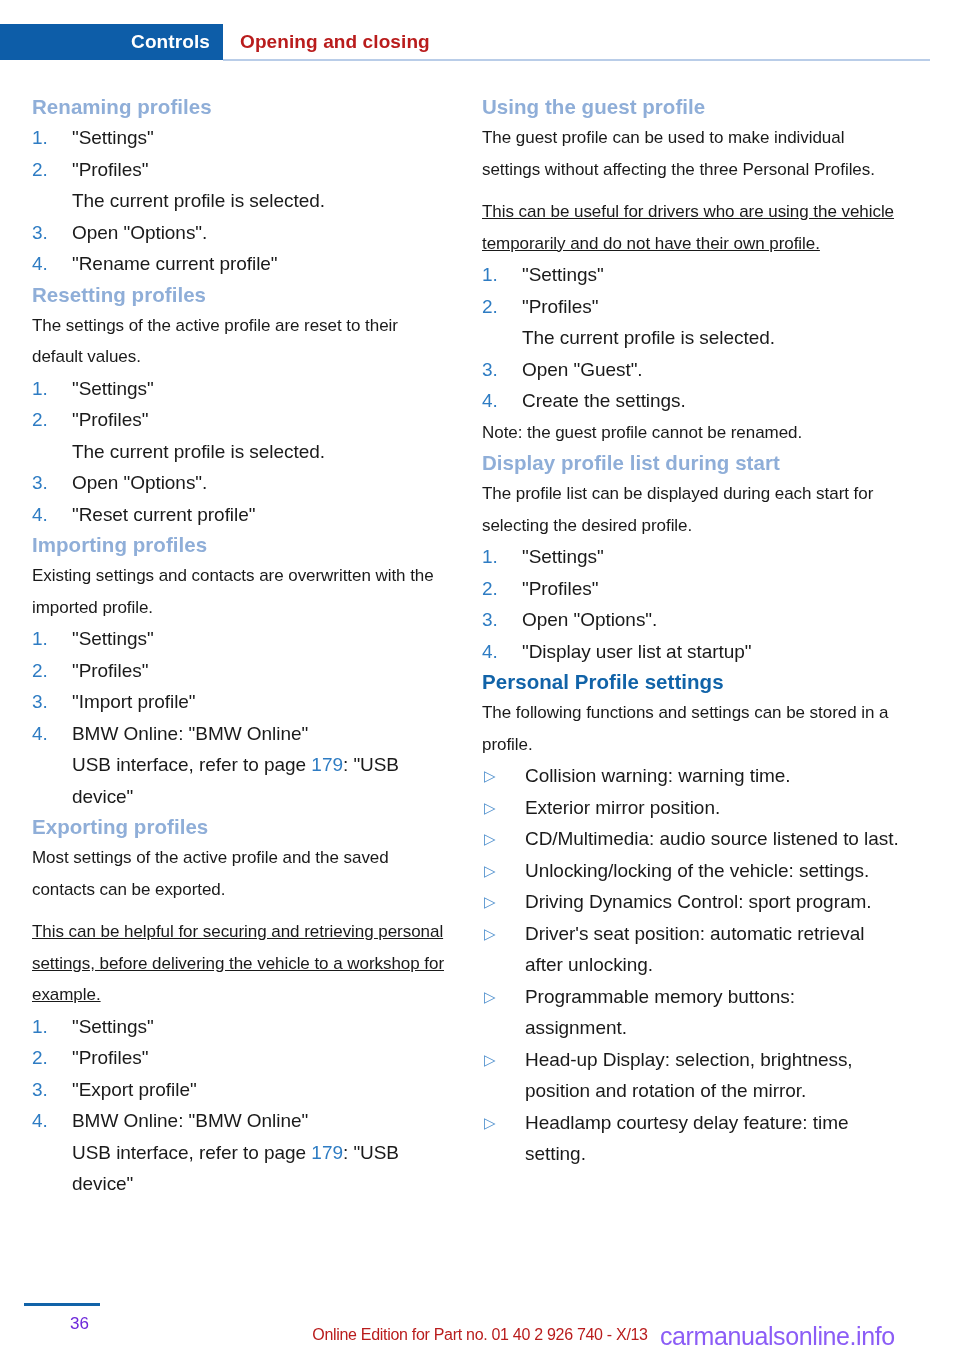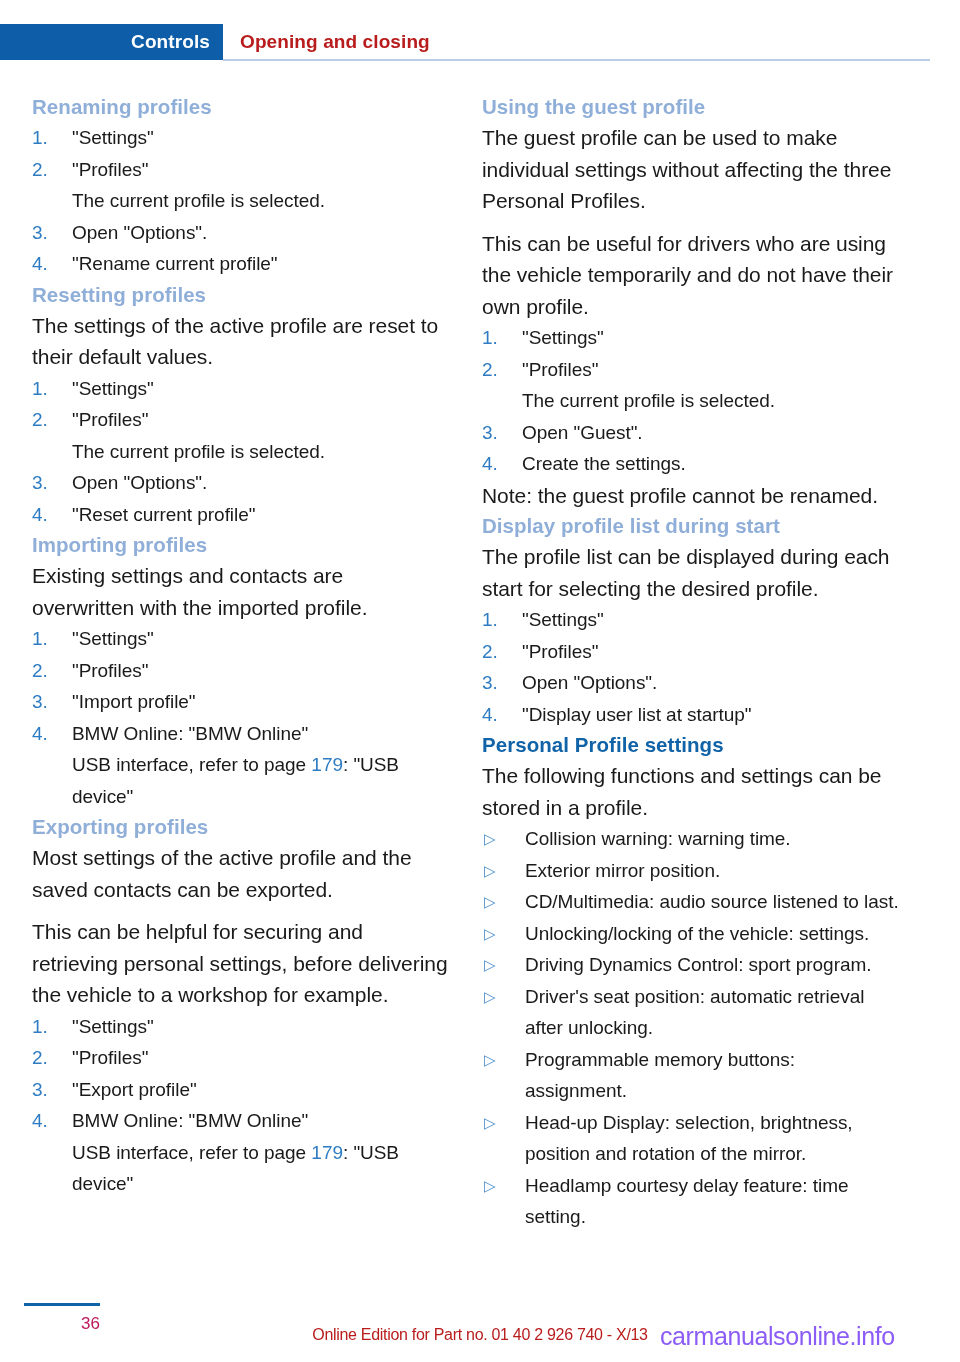--- a/index.html
+++ b/index.html
@@ -87,26 +87,26 @@
   }
   h2.sec-h.major {
     color: #1163a8;
   }
   .sp-before-h   { margin-top: 26px; }
   .sp-before-h-s { margin-top: 20px; }
 
   
   p.para {
     margin: 0;
-    font-size: 21px;
+    font-size: 17px;
     line-height: 31.5px;
     color: #1a1a1a;
     letter-spacing: -0.05px;
   }
-  p.para + p.para { margin-top: 11px; }
+  p.para + p.para { margin-top: 11px; text-decoration: underline; }
   .gap-after-para { margin-bottom: 14px; }
 
   
   ol.steps {
     margin: 0;
     padding: 0;
     list-style: none;
   }
   ol.steps > li {
     position: relative;
@@ -167,22 +167,22 @@
     top: 1303px;
     width: 76px;
     height: 3px;
     background: #1163a8;
   }
   .page-num {
     position: absolute;
     left: 70px;
     top: 1314px;
     font-size: 17px;
-    color: #be185d;
-    text-align: right;
+    color: #6d28d9;
+    text-align: left;
     width: 30px;
   }
   .edition {
     position: absolute;
     left: 0;
     top: 1326px;
     width: 960px;
     text-align: center;
     font-size: 16px;
     color: #b91c1c;

